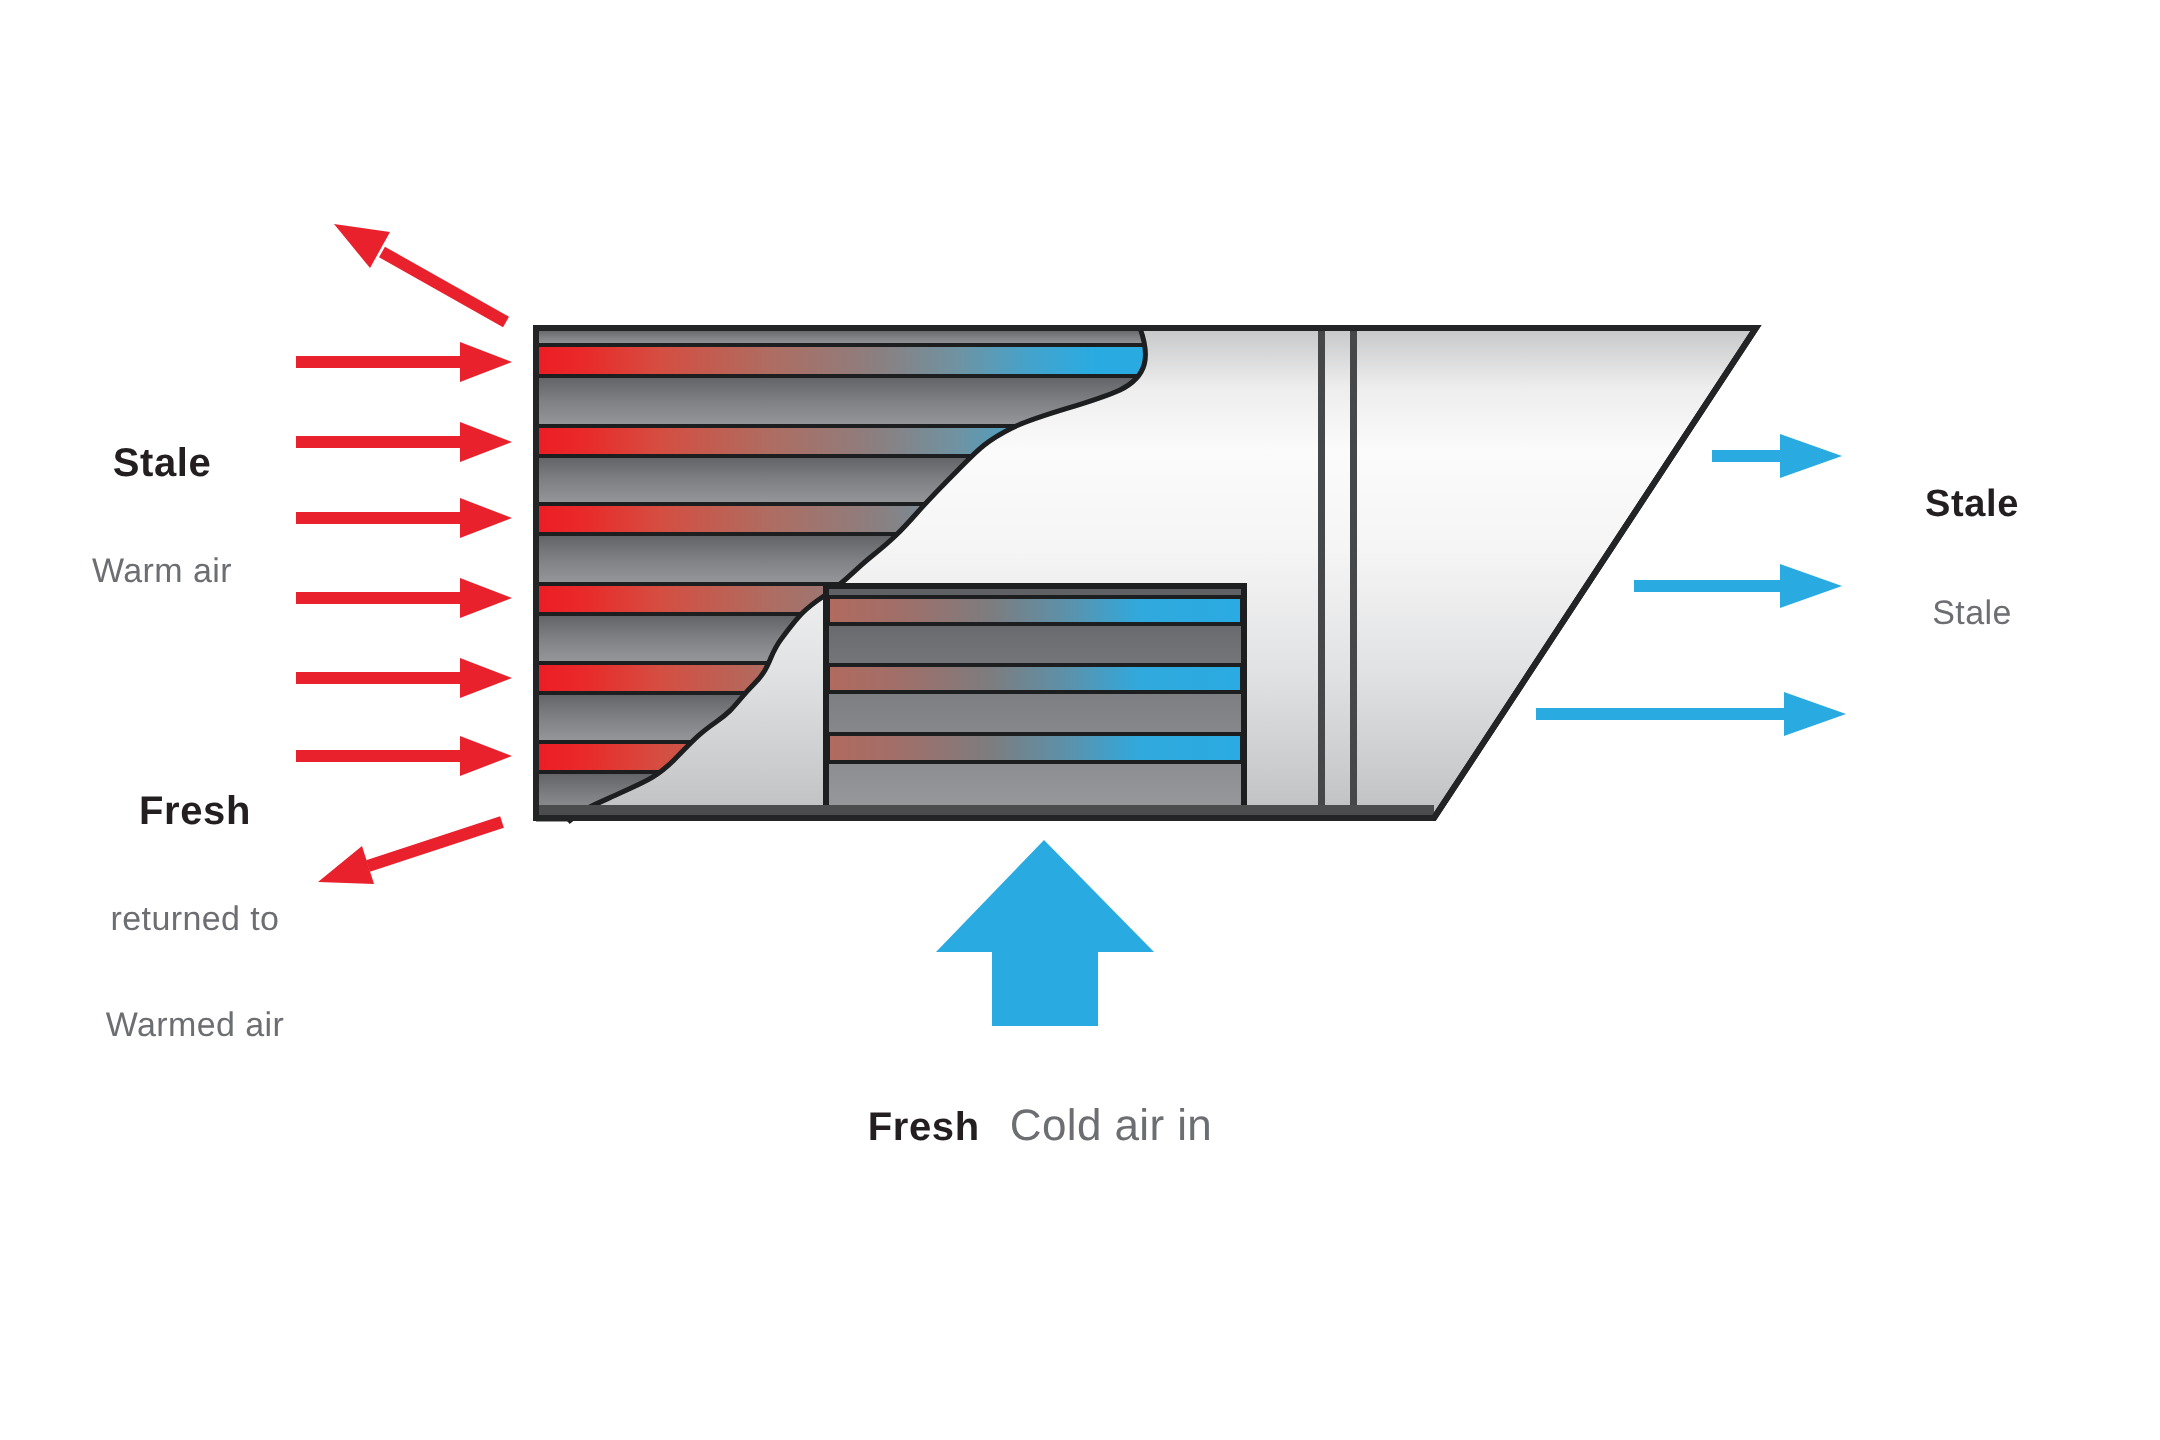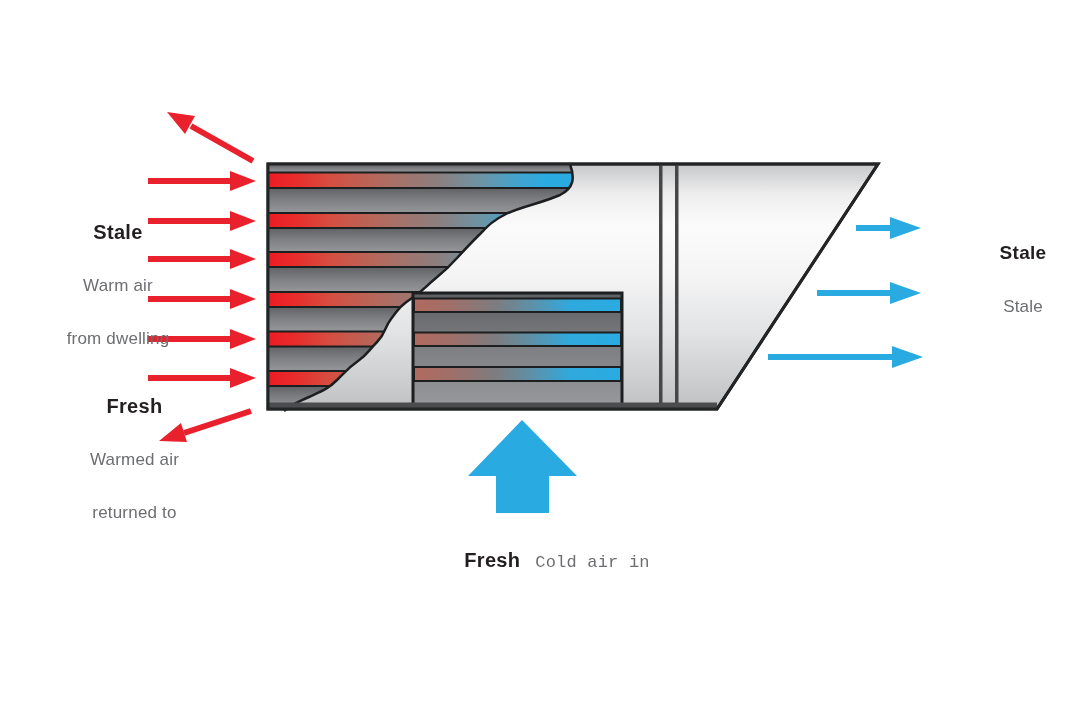--- a/index.html
+++ b/index.html
@@ -4,21 +4,21 @@
 <style>
   html,body{margin:0;padding:0;background:#ffffff;}
   .canvas{
     position:relative;
     width:1080px;height:720px;
     background:#ffffff;
     overflow:hidden;
     font-family:"Liberation Sans", sans-serif;
   }
   .canvas svg{position:absolute;left:0;top:0;}
-  .label{position:absolute;text-align:center;padding-left:37px;}
+  .label{position:absolute;text-align:center;}
   .label .t{
     font-weight:bold;
     font-size:20px;line-height:26px;
     color:var(--title_text,#231f20);
     letter-spacing:0.3px;
   }
   .label .b{
     font-size:17px;line-height:25px;
     color:var(--body_text,#6d6e71);
     letter-spacing:0.2px;
@@ -28,21 +28,21 @@
   .label-fresh-out{left:15px;top:393px;width:165px;}
   .label-stale-out{left:912px;top:240px;width:148px;}
   .label-stale-out .t{margin-bottom:4px;font-size:19px;}
   .label-stale-out .b{line-height:26px;}
   .label-fresh-in{
     left:385px;top:523px;width:270px;
     display:flex;flex-direction:row;justify-content:center;
     align-items:baseline;gap:15px;
   }
   .label-fresh-in .t{font-size:20px;line-height:24px;}
-  .label-fresh-in .b{font-size:17px;line-height:24px;font-family:Liberation Mono, monospace;}
+  .label-fresh-in .b{font-size:22px;line-height:24px;}
   .arrow-warm{fill:var(--warm_arrow,#e8212d);}
   .arrow-warm-line{stroke:var(--warm_arrow,#e8212d);stroke-width:6;}
   .arrow-cool{fill:var(--cool_arrow,#29abe2);}
 </style>
 </head>
 <body>
 
 <div class="canvas">
 
   <svg width="1080" height="720" viewBox="0 0 1080 720">
@@ -195,27 +195,26 @@
         <polygon class="arrow-cool" points="892,346 923,357 892,368"></polygon>
       </g>
     </g>
 
     <polygon class="arrow-cool" points="522,420 468,476 496,476 496,513 549,513 549,476 577,476"></polygon>
   </svg>
 
   <div class="label label-stale-in">
     <div class="t">Stale</div>
     <div class="b">Warm air</div>
-    <div class="b">from dwelling</div>
   </div>
 
   <div class="label label-fresh-out">
     <div class="t">Fresh</div>
+    <div class="b">returned to</div>
     <div class="b">Warmed air</div>
-    <div class="b">returned to</div>
   </div>
 
   <div class="label label-stale-out">
     <div class="t">Stale</div>
     <div class="b">Stale</div>
   </div>
 
   <div class="label label-fresh-in">
     <div class="t">Fresh</div>
     <div class="b">Cold air in</div>

